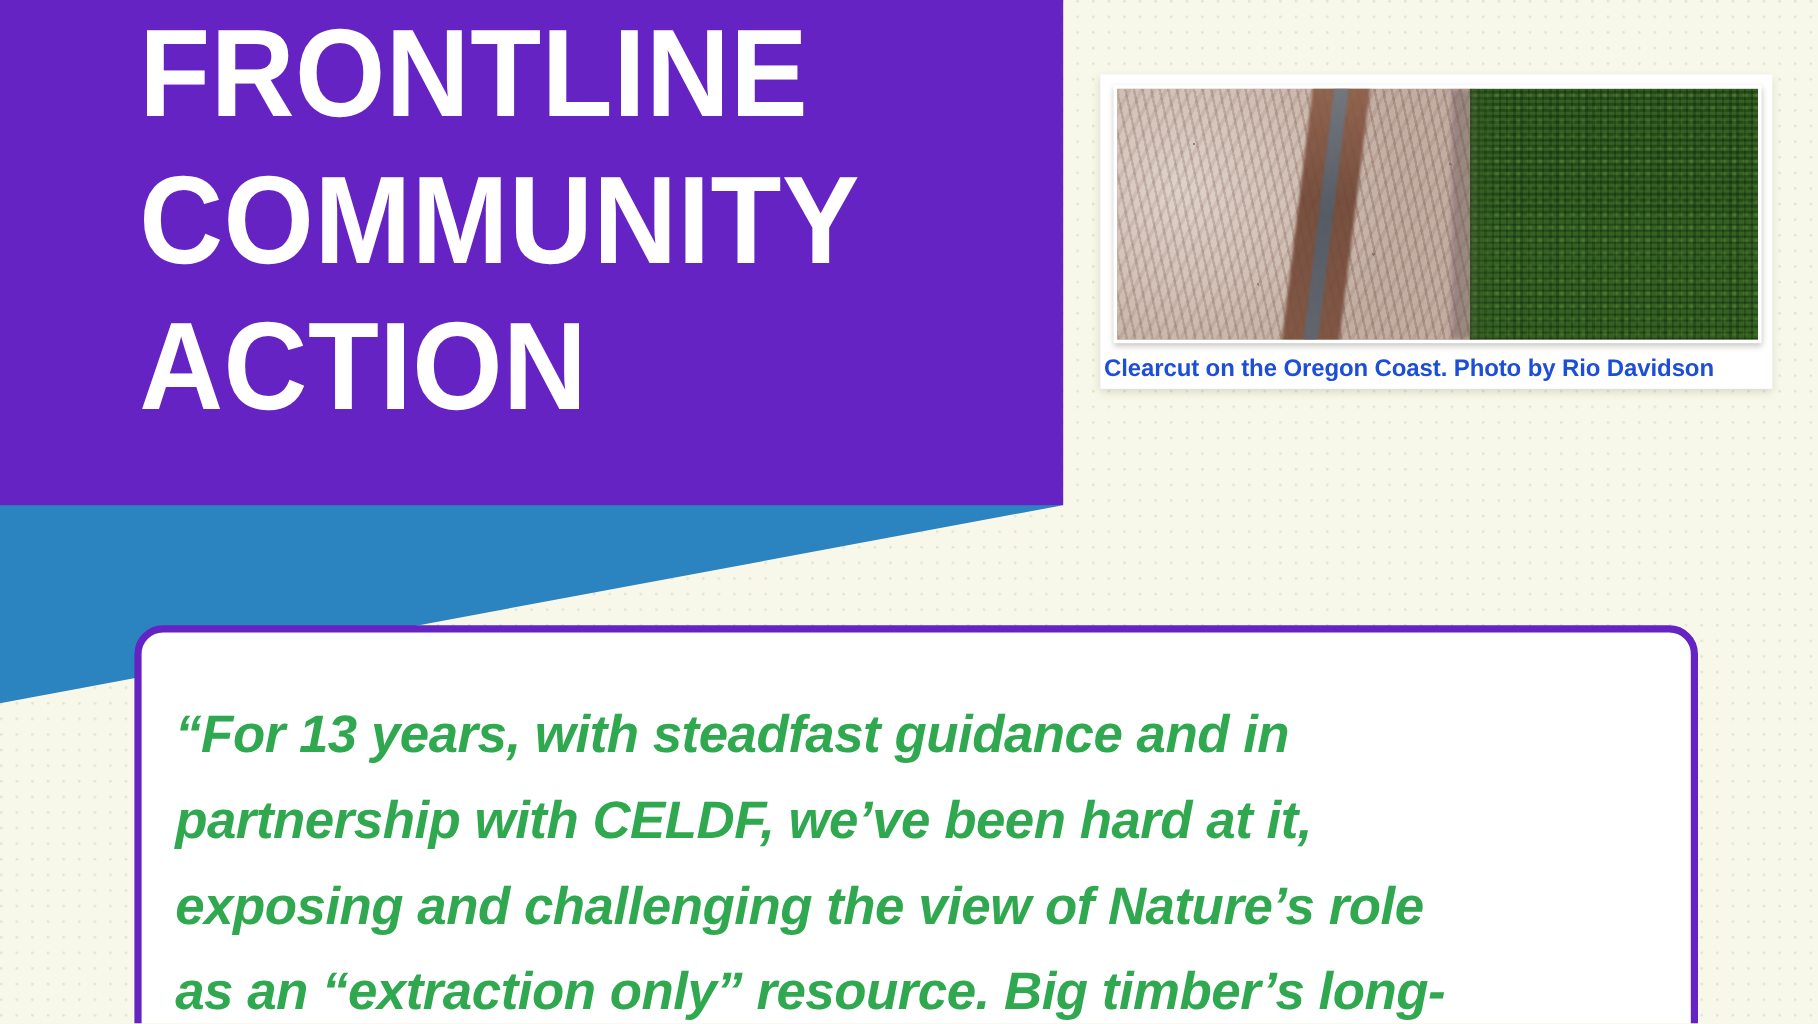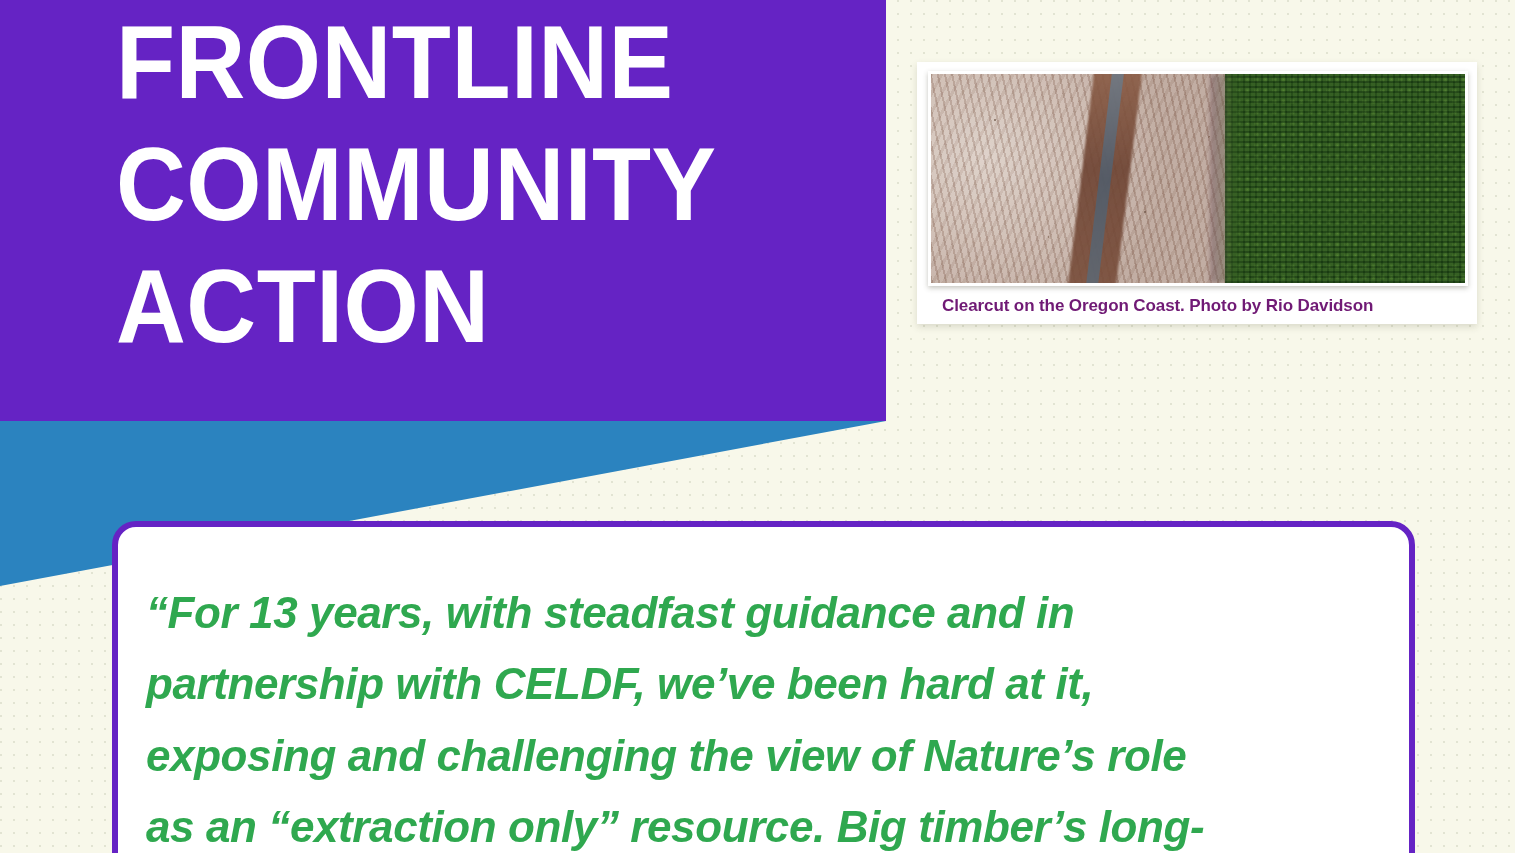--- a/index.html
+++ b/index.html
@@ -160,28 +160,28 @@
     inset: 0;
     background-image:
       radial-gradient(circle 1.1px at 12% 22%, rgba(90,65,50,0.55) 0 100%, transparent 100%),
       radial-gradient(circle 1.1px at 40% 66%, rgba(90,65,50,0.5) 0 100%, transparent 100%),
       radial-gradient(circle 1px at 22% 78%, rgba(110,80,60,0.5) 0 100%, transparent 100%),
       radial-gradient(circle 1px at 52% 30%, rgba(110,80,60,0.45) 0 100%, transparent 100%);
     pointer-events: none;
   }
   #photo-caption {
     position: absolute;
-    left: 25px;
+    left: 3px;
     top: 234px;
     right: 10px;
     font-family: "Liberation Sans Narrow", "Liberation Sans", sans-serif;
-    font-size: 17px;
+    font-size: 20px;
     font-weight: 600;
     letter-spacing: -0.1px;
-    color: #701a75;
+    color: #1d4ed8;
     white-space: nowrap;
   }
 
   
   #quote-card {
     position: absolute;
     left: 112px;
     top: 521px;
     width: 1303px;
     height: 400px;

